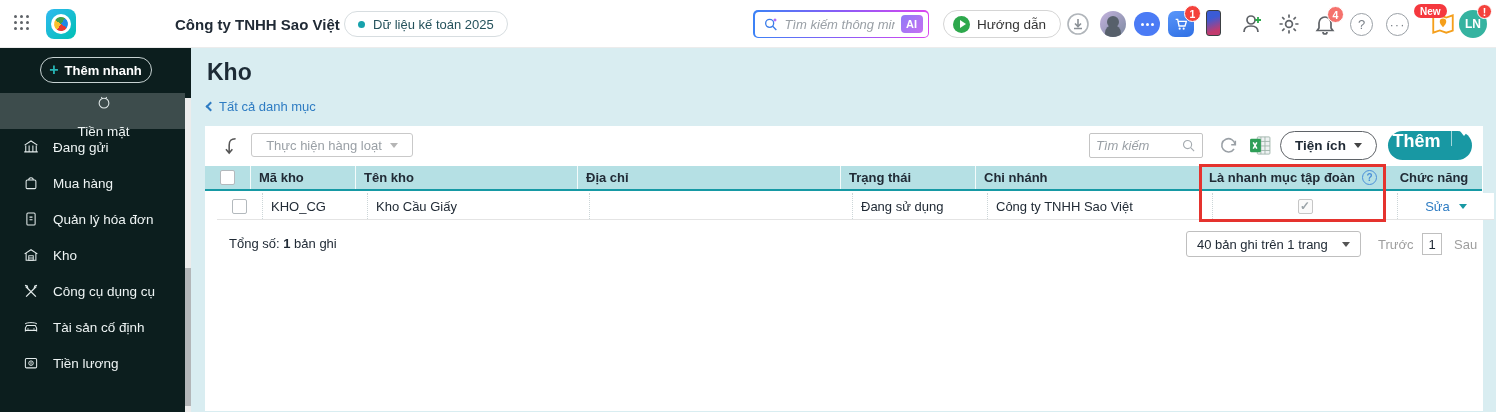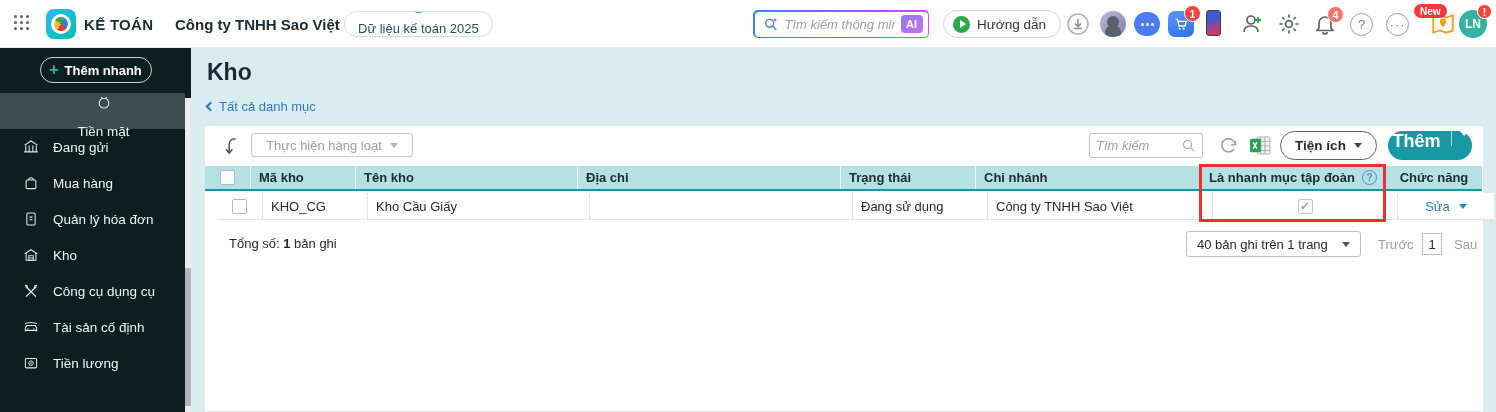--- a/index.html
+++ b/index.html
@@ -10,21 +10,21 @@
   .topbar { position:absolute; left:0; top:0; width:1496px; height:48px; background:#fff; border-bottom:1px solid #ececec; z-index:5; }
   .tb-abs { position:absolute; display:flex; align-items:center; }
   .grid-icon { left:14px; top:15px; width:18px; height:18px; display:grid; grid-template-columns:repeat(3,4px); grid-template-rows:repeat(3,4px); gap:2px; position:absolute; }
   .grid-icon span { width:3px; height:3px; border-radius:50%; background:#5f6368; }
   .logo { left:46px; top:9px; width:30px; height:30px; border-radius:8px; background:linear-gradient(135deg,#2fb9f0,#00c0b4); position:absolute; display:flex; align-items:center; justify-content:center; }
   .logo .ring { width:20px; height:20px; border-radius:50%; background:#fff; display:flex; align-items:center; justify-content:center; }
   .logo .pie { width:14px; height:14px; border-radius:50%; background:conic-gradient(#1e88e5 0 25%, #e53935 25% 50%, #fbc02d 50% 75%, #43a047 75% 100%); transform:rotate(35deg); }
   .app-name { left:84px; top:0; height:48px; font-size:15px; font-weight:bold; color:#1c2b36; letter-spacing:.3px; }
   .company { left:175px; top:0; height:48px; font-size:15px; font-weight:bold; color:#212b36; cursor:pointer; }
   .chev { width:9px; height:9px; border-right:2px solid #6a7680; border-bottom:2px solid #6a7680; transform:rotate(45deg) translateY(-2px); margin-left:12px; }
-  .data-badge { left:344px; top:11px; height:26px; padding:0 13px; border:1px solid #d7dde0; border-radius:13px; background:#fff; font-size:13px; color:#25525c; gap:8px; cursor:pointer;flex-direction:column; }
+  .data-badge { left:344px; top:11px; height:26px; padding:0 13px; border:1px solid #d7dde0; border-radius:13px; background:#fff; font-size:13px; color:#25525c; gap:8px; cursor:pointer; }
   .data-badge .dot { width:7px; height:7px; border-radius:50%; background:#17a2ac; }
 
   .smart-search { left:753px; top:10px; width:176px; height:28px; border-radius:5px; padding:1.5px; background:linear-gradient(90deg,#3b82f6,#8b5cf6,#d946ef); position:absolute; }
   .smart-search .inner { width:100%; height:100%; background:#fff; border-radius:4px; display:flex; align-items:center; padding:0 5px 0 8px; gap:6px; }
   .smart-search input { flex:1; min-width:0; border:none; outline:none; font-size:13px; font-style:italic; color:#555; font-family:"Liberation Sans",sans-serif; }
   .smart-search input::placeholder { color:#9aa0a6; }
   .ai-badge { width:22px; height:18px; border-radius:4px; background:linear-gradient(135deg,#8f7bf7,#c76ff2); color:#fff; font-size:11px; font-weight:bold; display:flex; align-items:center; justify-content:center; }
 
   .guide-btn { left:943px; top:10px; height:28px; padding:0 14px 0 9px; border:1px solid #d5d5d5; border-radius:14px; background:#fff; font-size:13.5px; color:#333; gap:7px; cursor:pointer; }
   .play-circle { width:17px; height:17px; border-radius:50%; background:#2da84c; display:flex; align-items:center; justify-content:center; }
@@ -117,21 +117,20 @@
         <span></span>
         <span></span>
         <span></span>
         <span></span>
     </div>
     <div class="logo">
         <div class="ring">
           <div class="pie"></div>
         </div>
       </div>
-    <div class="tb-abs app-name">KẾ TOÁN</div>
     <div class="tb-abs company">
       <span>Công ty TNHH Sao Việt</span>
       <span class="chev"></span>
     </div>
     <div class="tb-abs data-badge">
       <span class="dot"></span>
       <span>Dữ liệu kế toán 2025</span>
     </div>
 
     <div class="smart-search">

